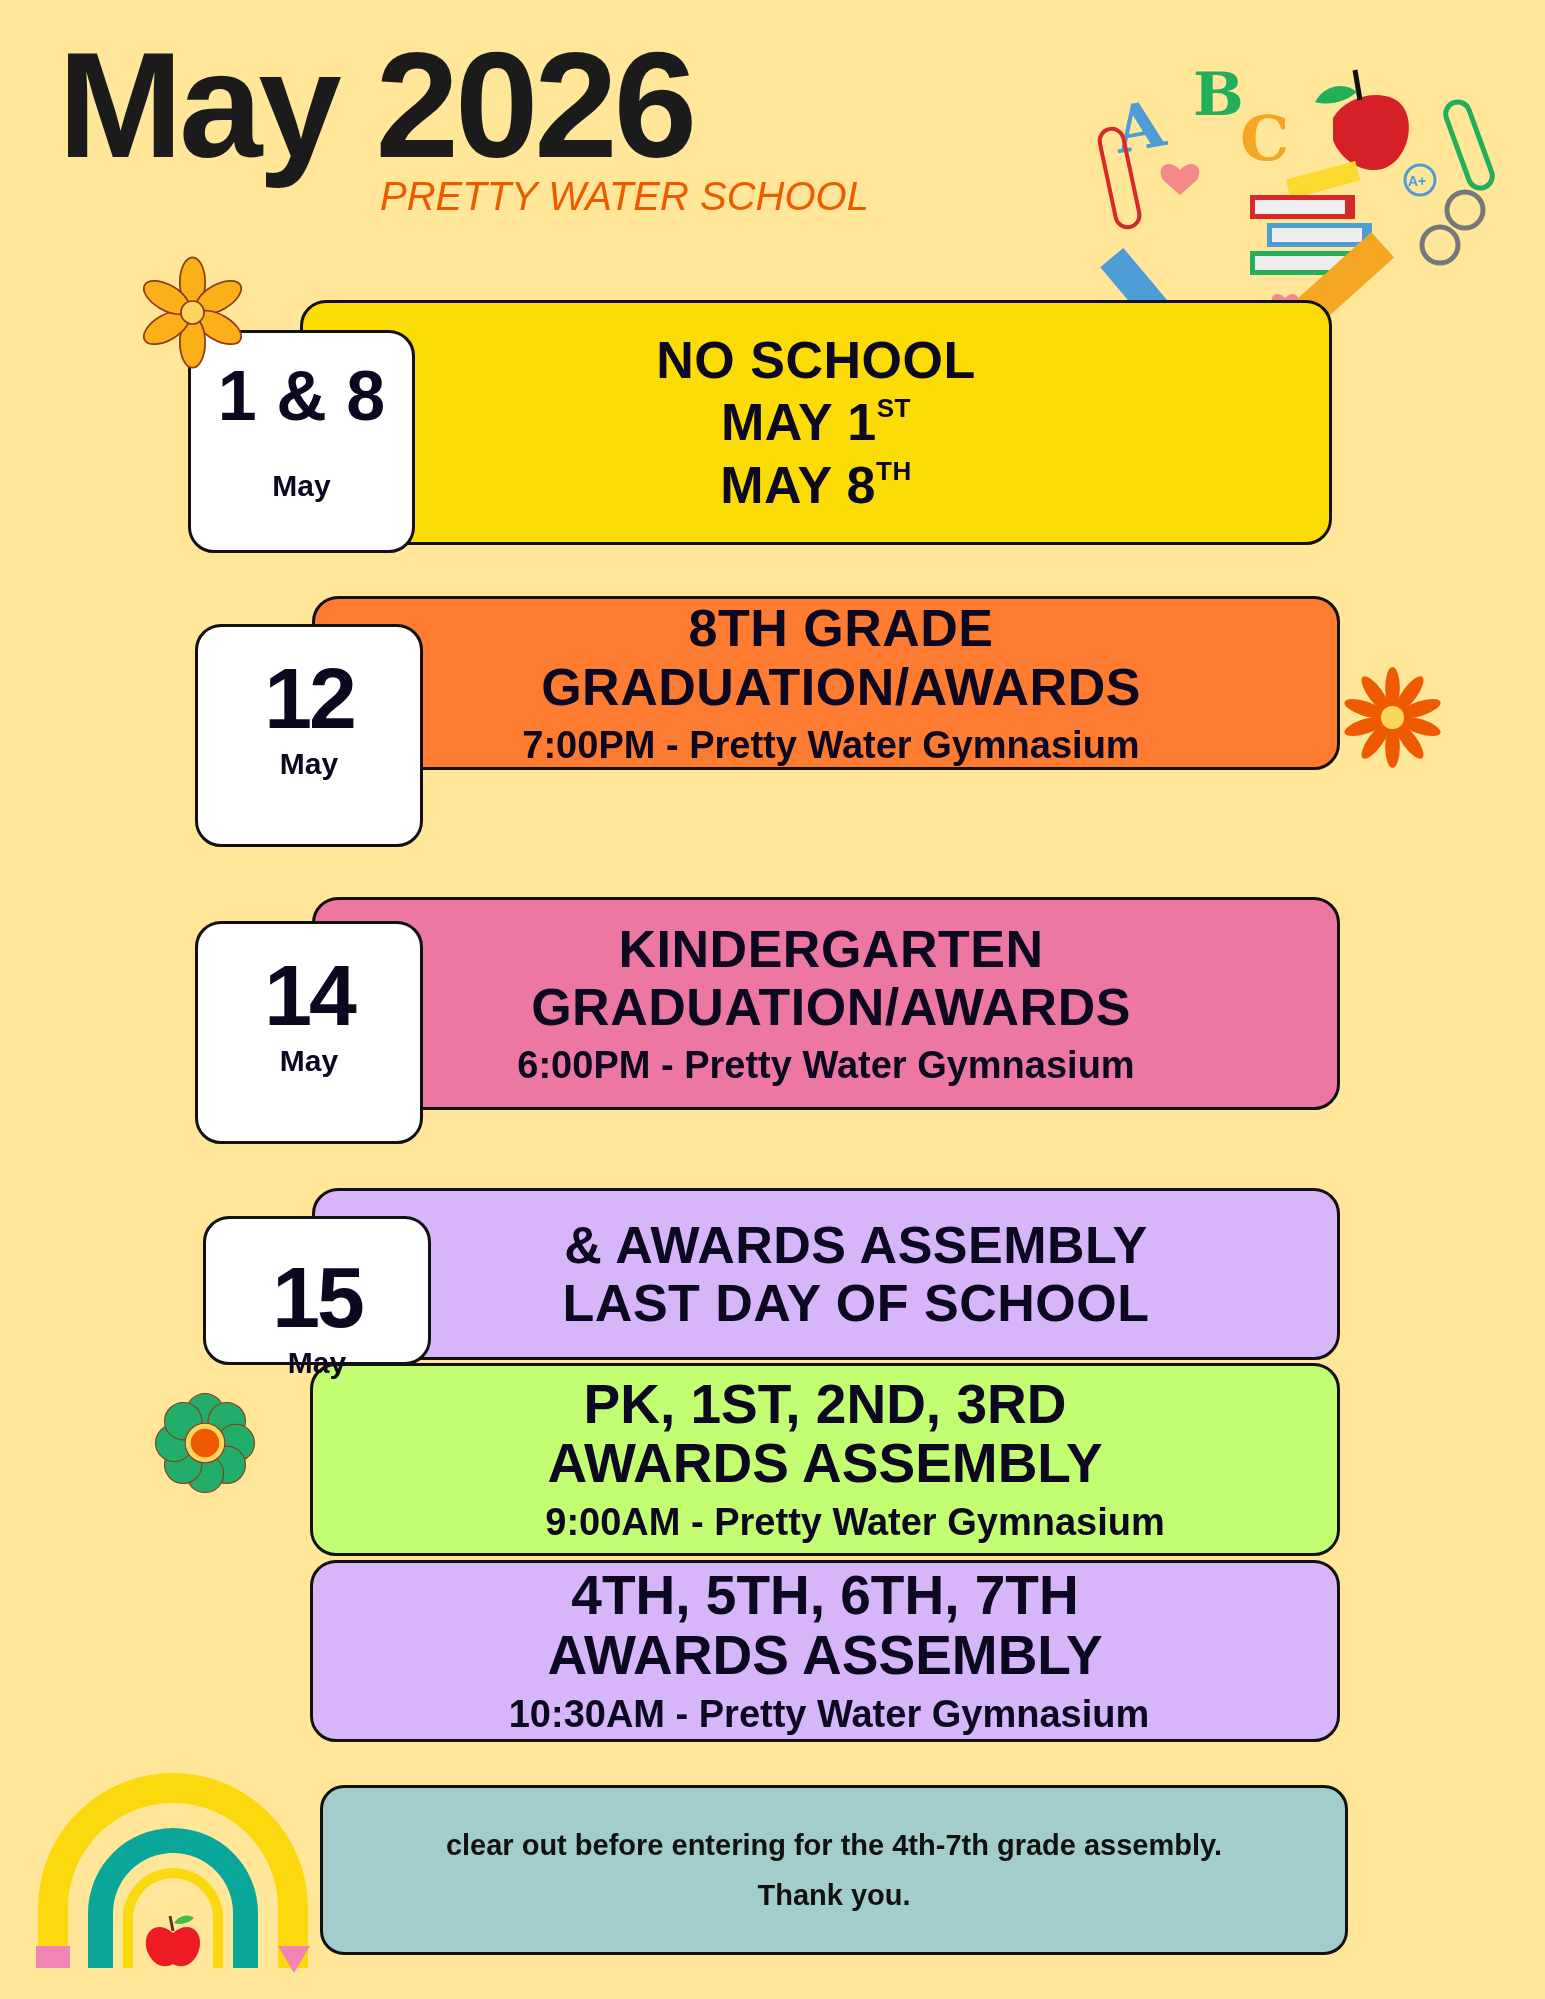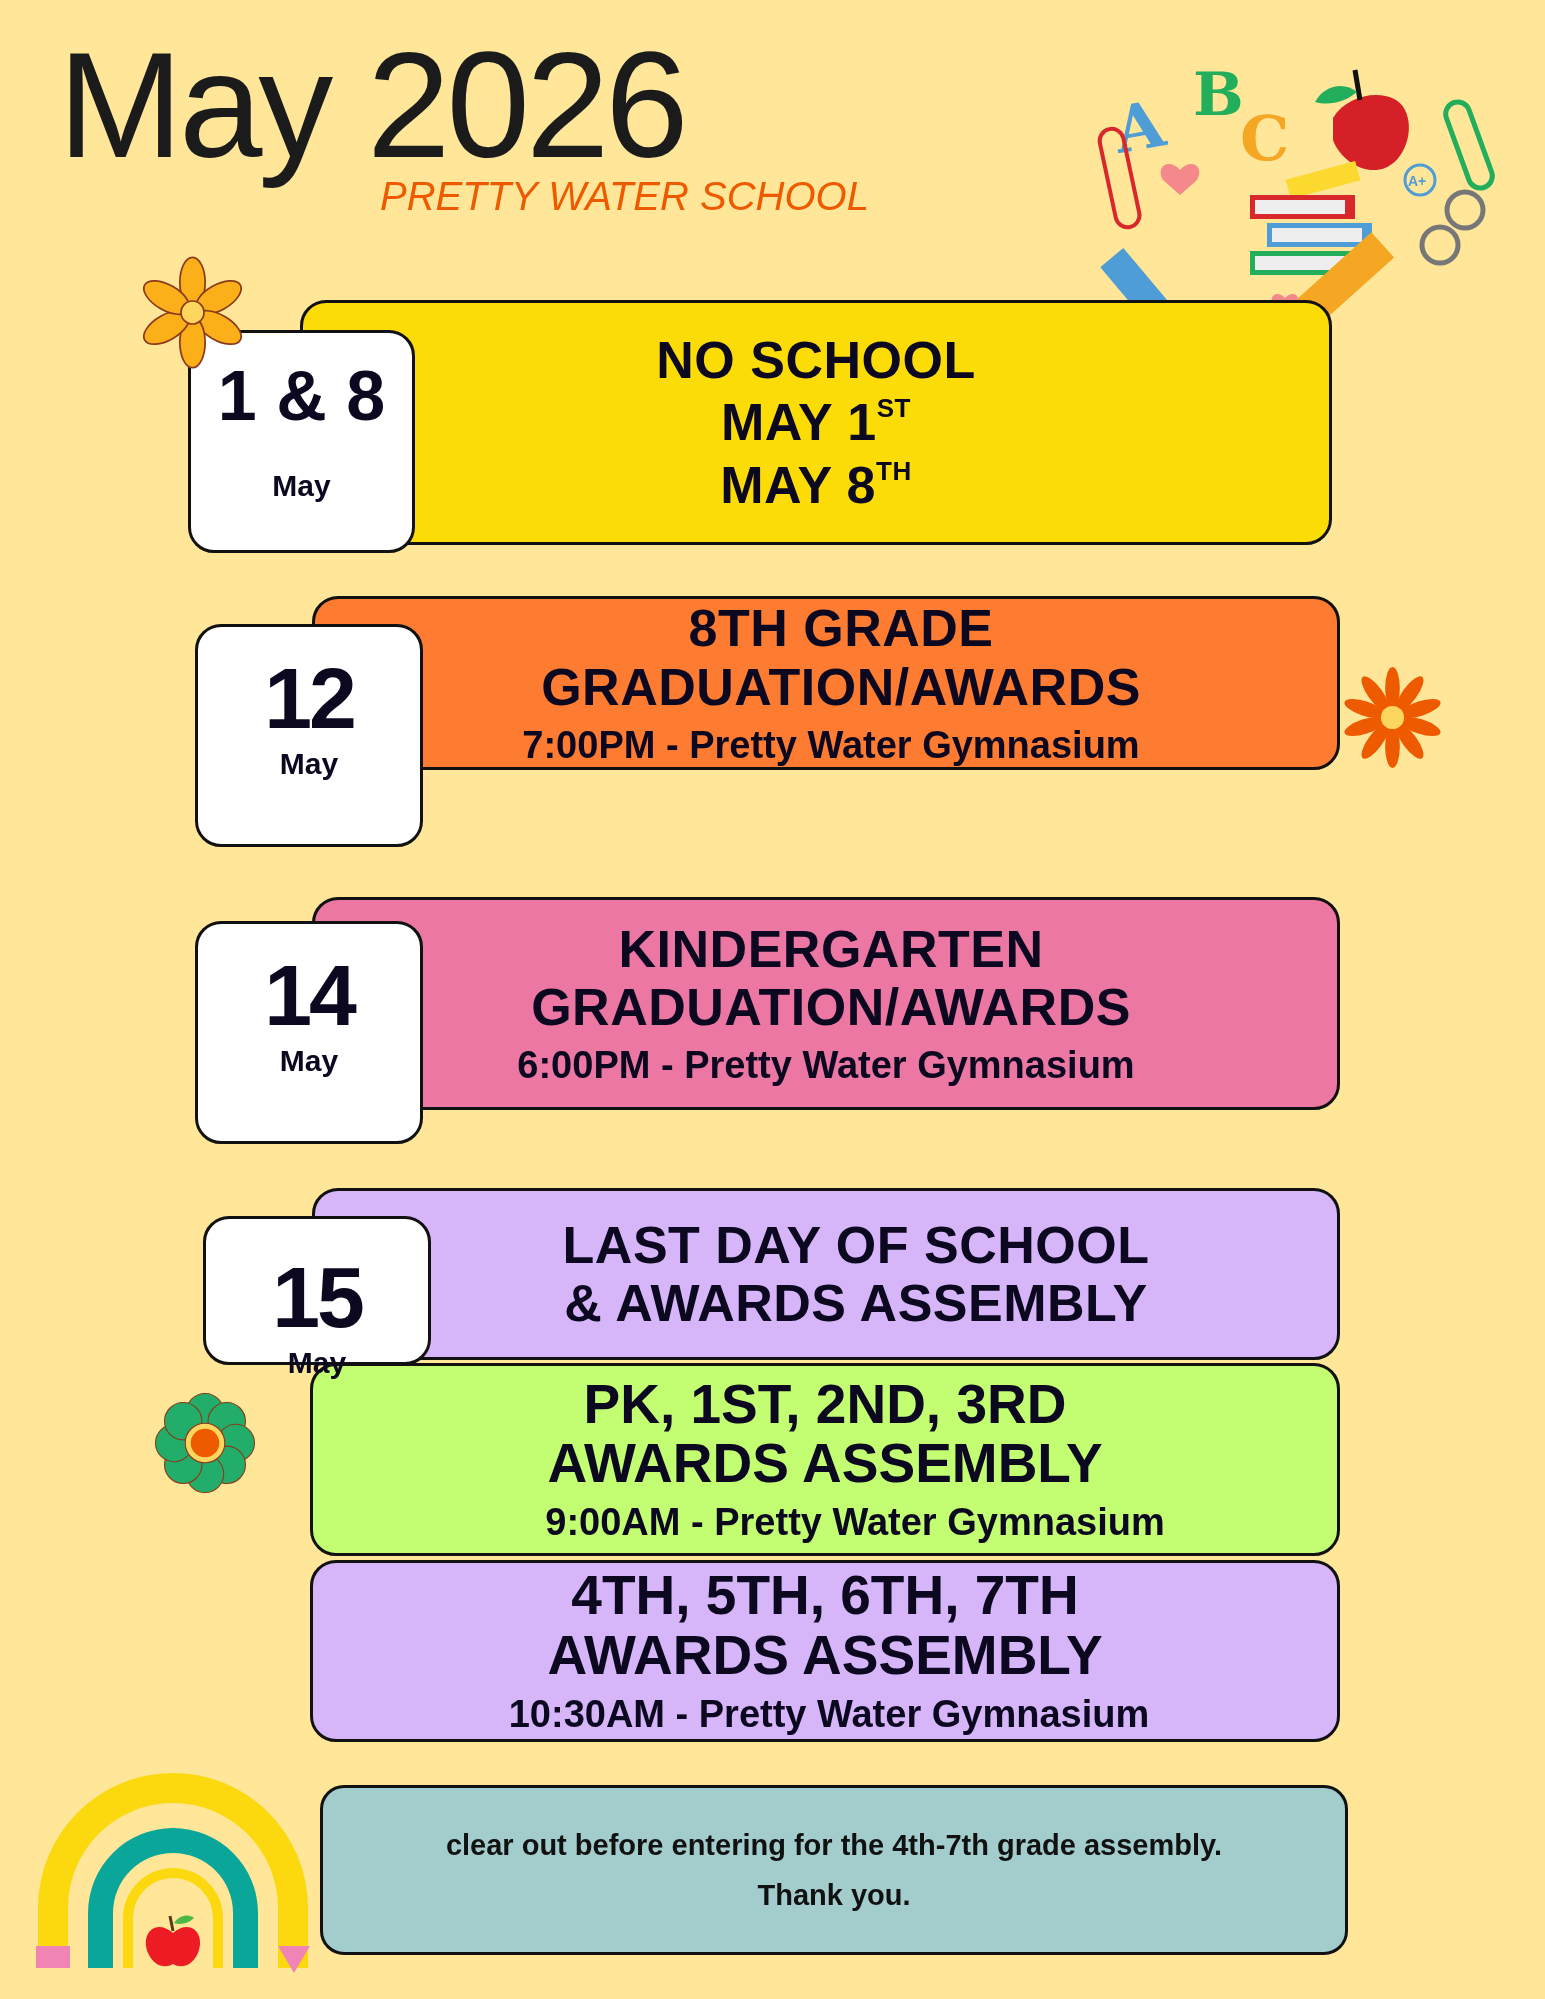--- a/index.html
+++ b/index.html
@@ -2,21 +2,21 @@
 <html><head>
 <meta charset="utf-8">
 <style>
   html, body { margin:0; padding:0; }
   body {
     width:1545px; height:1999px; background:#FFE699; position:relative; overflow:hidden;
     font-family:"Liberation Sans", "DejaVu Sans", sans-serif; color:#0B0820;
   }
   .abs { position:absolute; }
   .title {
-    left:58px; top:30px; font-size:150px; font-weight:normal; letter-spacing:-4px;
+    left:58px; top:30px; font-size:150px; font-weight:bold; letter-spacing:-4px;
     color:#1B1B1B; line-height:1; font-family:"Liberation Sans", sans-serif;
   }
   .subtitle {
     left:380px; top:176px; font-size:40px; font-weight:normal; font-style:italic; color:#EE5A00;
     line-height:1;
   }
   .panel {
     position:absolute; border:3px solid #111; border-radius:26px; box-sizing:border-box;
     display:flex; flex-direction:column; align-items:center; justify-content:center; text-align:center;
   }
@@ -128,22 +128,22 @@
   </div>
   <div class="sub" style="margin-left:0">6:00PM - Pretty Water Gymnasium</div>
 </div>
 <div class="datecard" style="left:195px;top:921px;width:228px;height:223px;padding-top:28px">
   <div class="day">14</div>
   <div class="month" style="margin-top:6px">May</div>
 </div>
 
 <div class="panel" style="left:312px;top:1188px;width:1028px;height:172px;background:#D6B6F9">
   <div class="head" style="margin-left:60px">
+    <div>&amp; AWARDS ASSEMBLY</div>
     <div>LAST DAY OF SCHOOL</div>
-    <div>&amp; AWARDS ASSEMBLY</div>
   </div>
 </div>
 <div class="panel" style="left:310px;top:1363px;width:1030px;height:193px;background:#C3FE72">
   <div class="head-sm">
     <div>PK, 1ST, 2ND, 3RD</div>
     <div>AWARDS ASSEMBLY</div>
   </div>
   <div class="sub" style="margin-left:60px">9:00AM - Pretty Water Gymnasium</div>
 </div>
 <div class="panel" style="left:310px;top:1560px;width:1030px;height:182px;background:#D6B6F9">

